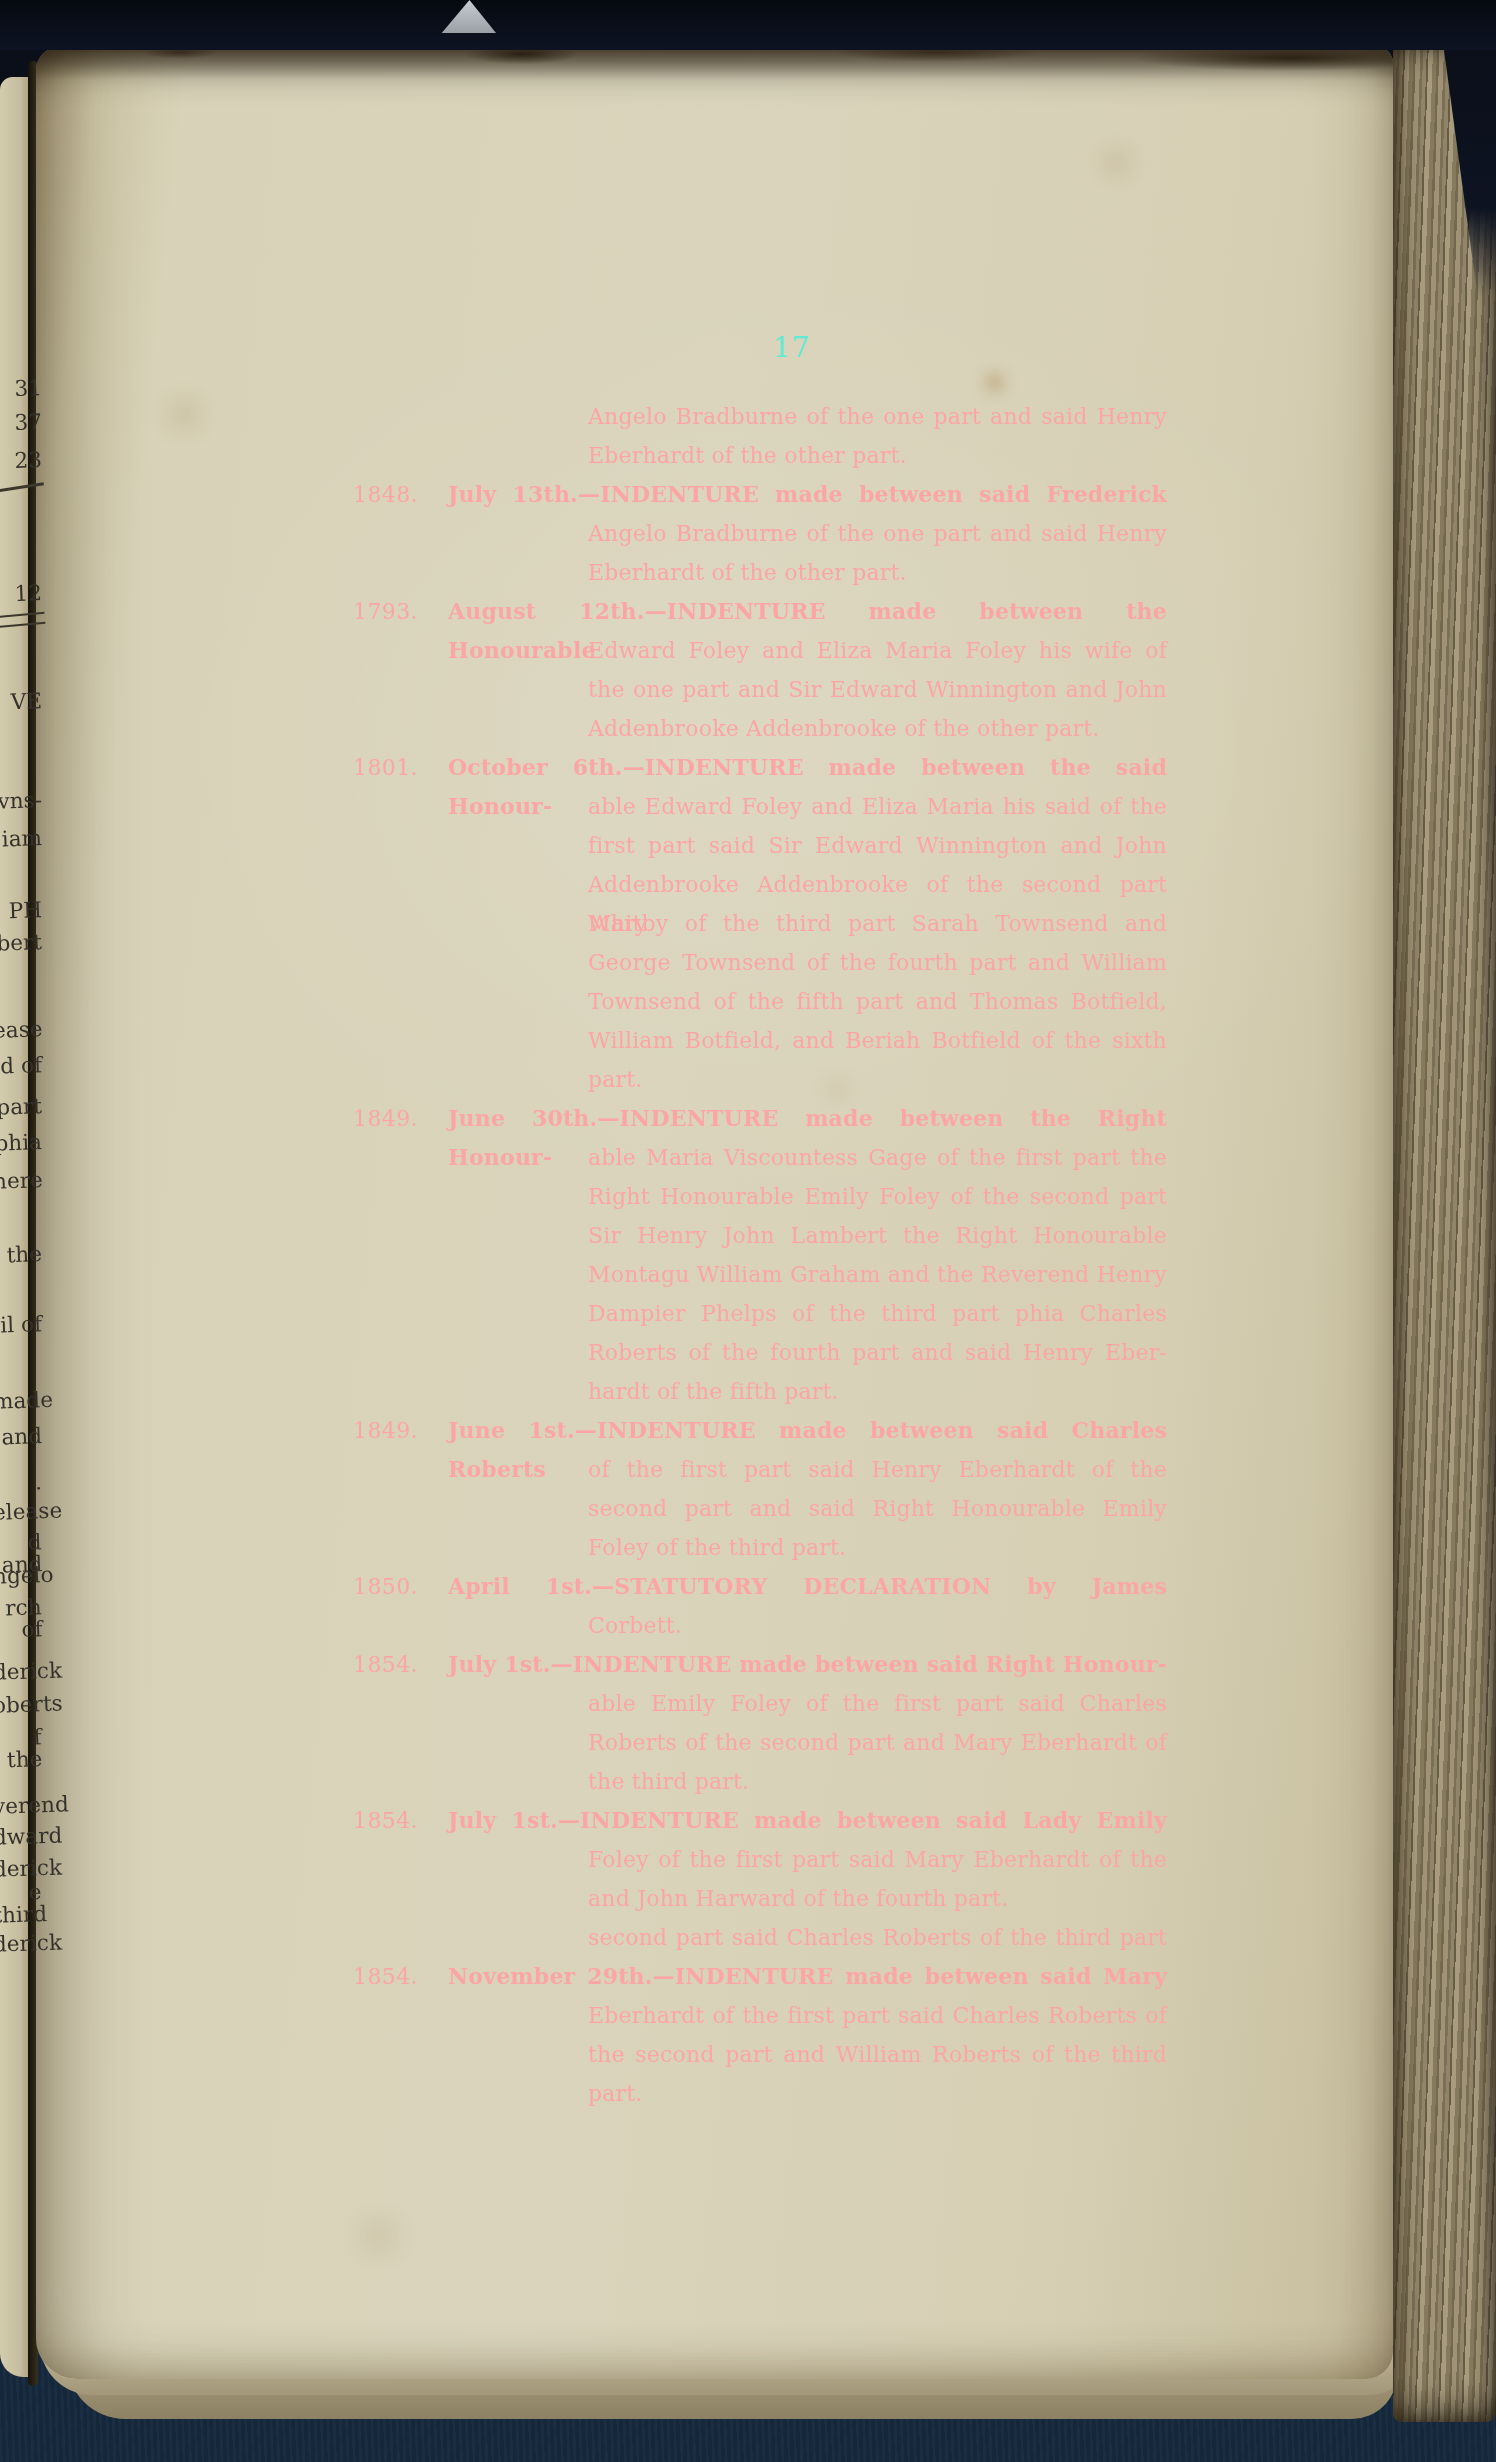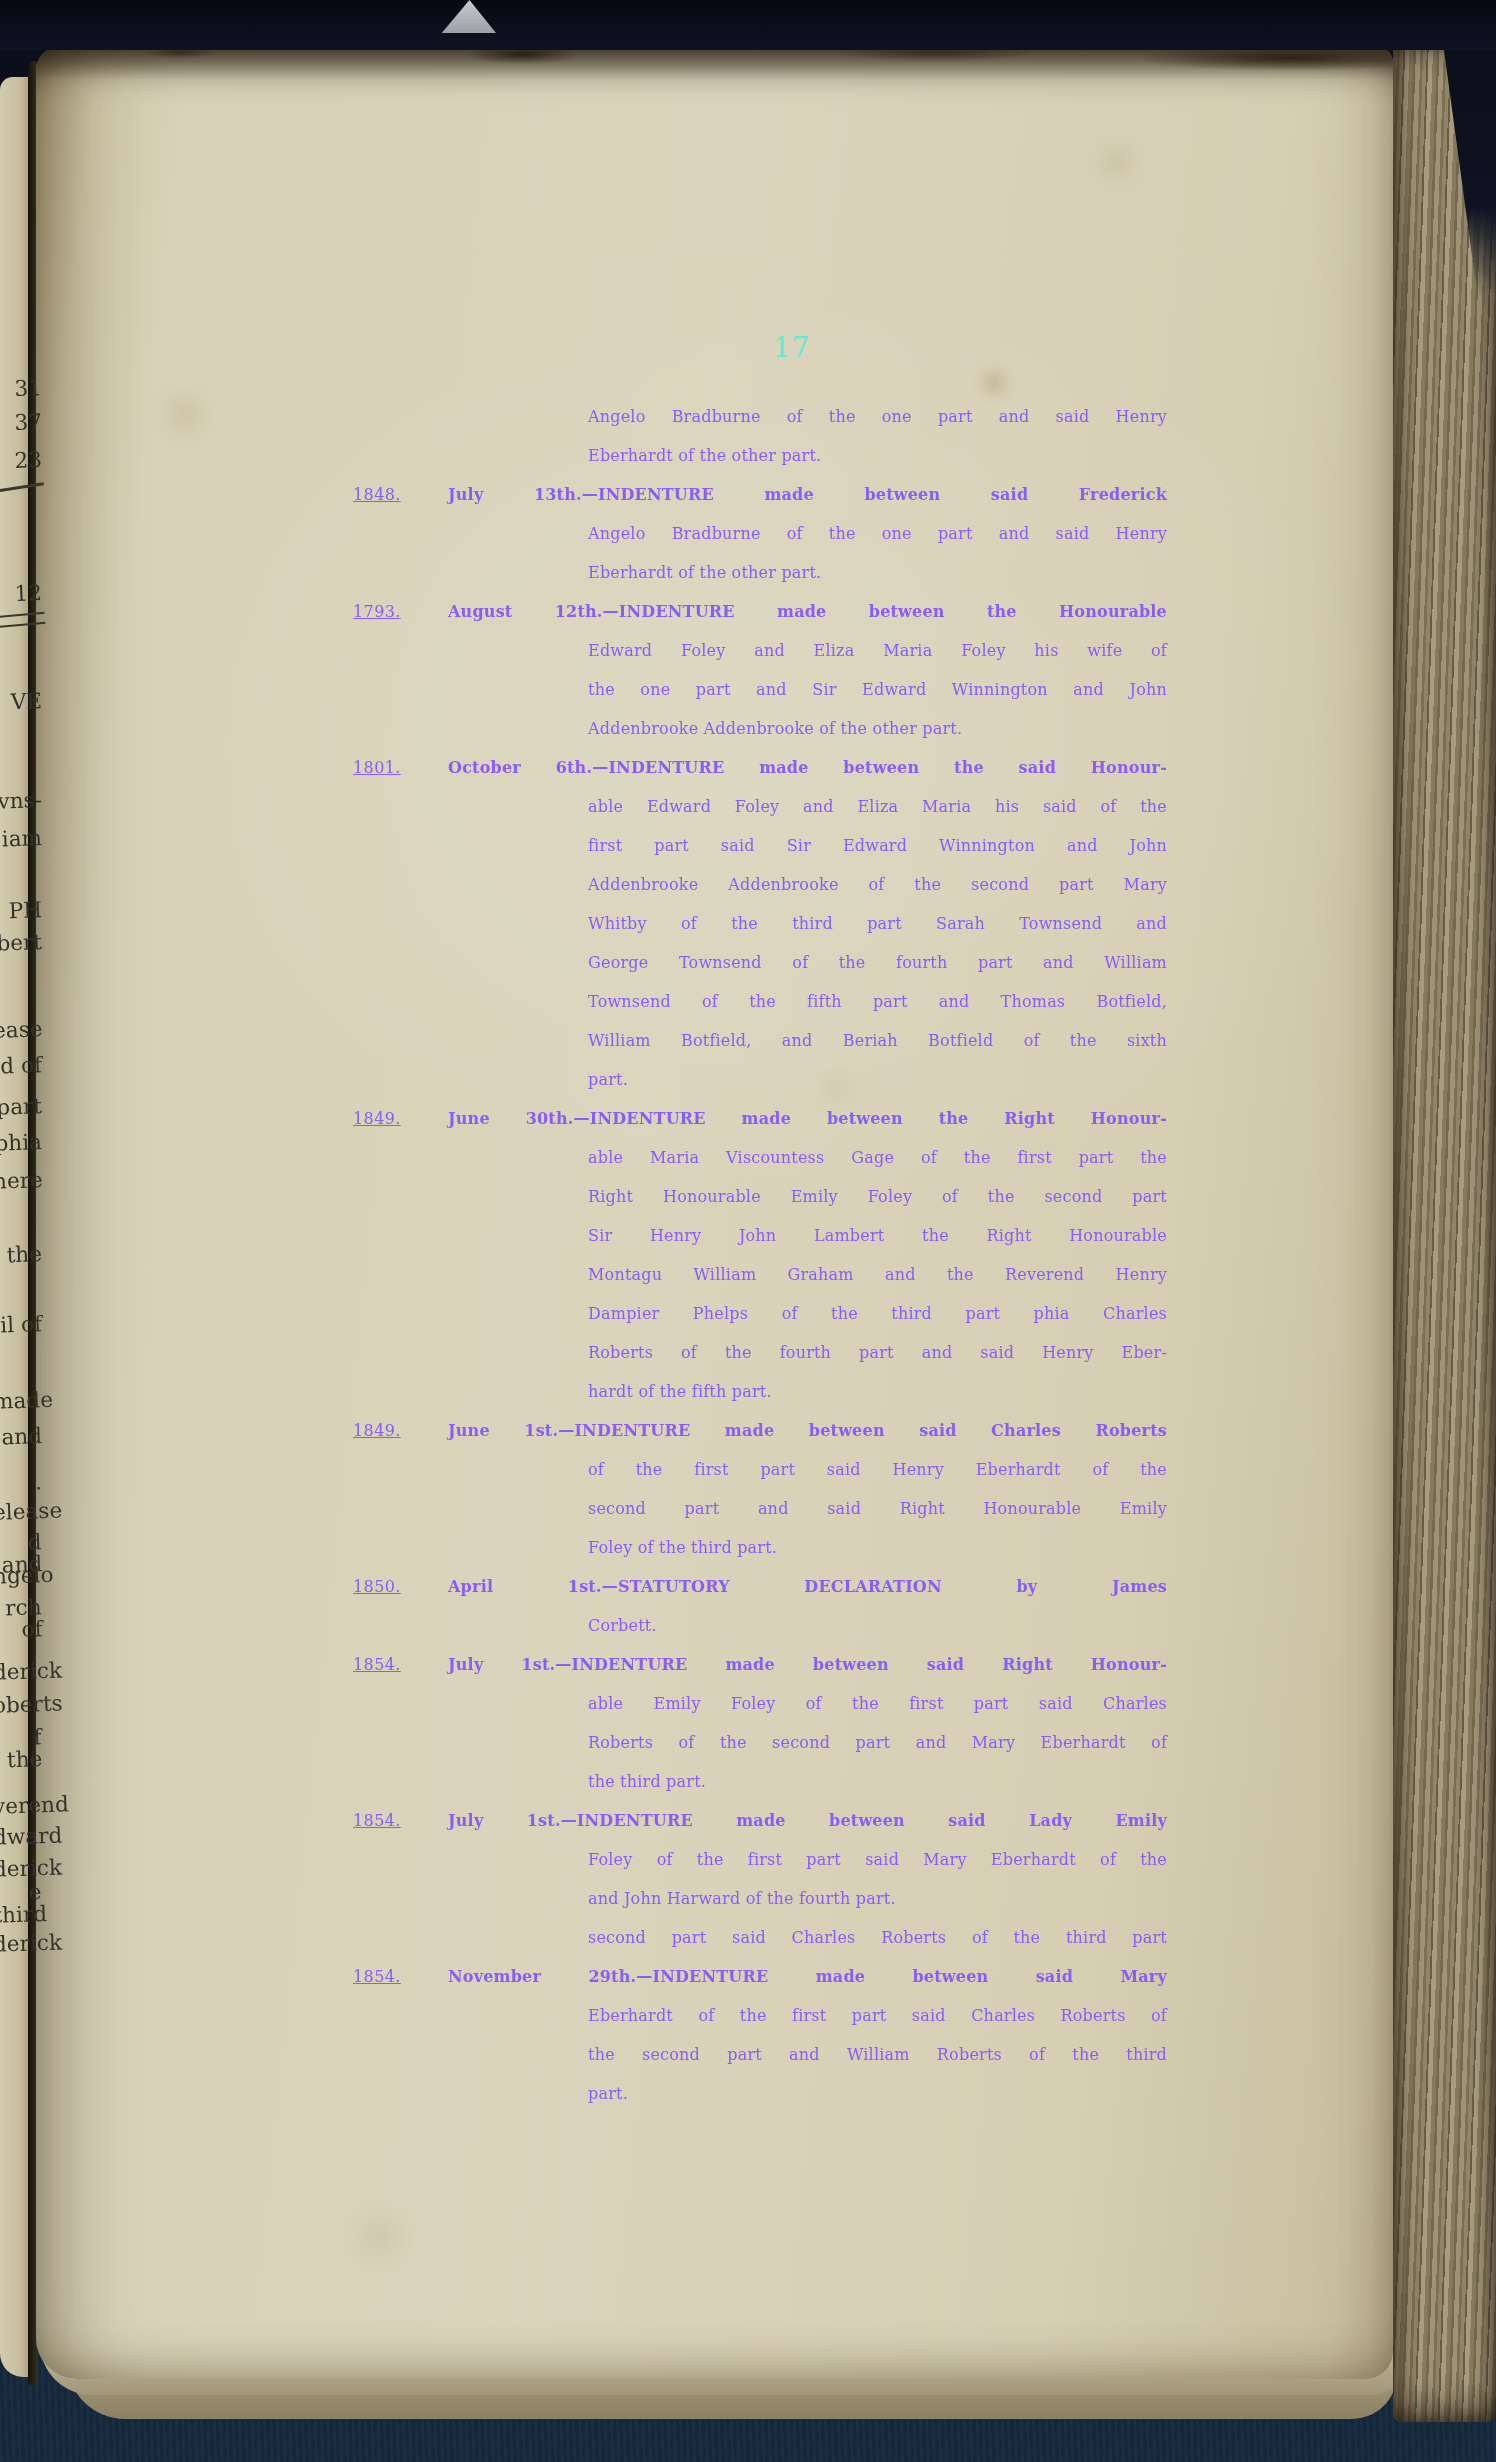--- a/index.html
+++ b/index.html
@@ -63,24 +63,24 @@
   .corner-tr{position:absolute;left:1412px;top:0;width:84px;height:297px;
     background:linear-gradient(180deg,#0a0e18,#0d1321 70%,rgba(13,19,33,0));
     clip-path:polygon(30% 0,100% 0,100% 100%,78% 100%);}
   .tri{position:absolute;left:437px;top:0;width:59px;height:33px;
     background:linear-gradient(180deg,#c7ccd1,#9aa0a6);
     clip-path:polygon(55% 0,100% 100%,8% 100%);}
   
   .pagenum{position:absolute;left:747px;top:331px;width:90px;text-align:center;
     font-size:28px;color:#5eead4;letter-spacing:0.9px;}
   .entries{position:absolute;left:353px;top:397px;width:814px;
-    font-size:16px;color:#8b5cf6;letter-spacing:0.2px;}
+    font-size:22px;color:#fca5a5;letter-spacing:0.2px;}
   .line{height:39px;line-height:39px;overflow:visible;}
   .line.first{display:flex;}
-  .line.first .year{width:95px;flex:none;letter-spacing:0.4px;text-decoration:underline;}
+  .line.first .year{width:95px;flex:none;letter-spacing:0.4px;}
   .line.first .ltext{flex:1;text-align:justify;text-align-last:justify;font-weight:bold;}
   .line.cont{margin-left:235px;text-align:justify;text-align-last:justify;}
   .line.cont.last{text-align-last:left;}
   
   .frag{position:absolute;left:-7.2px;width:49px;text-align:right;font-size:21.6px;
     line-height:1;color:#34312a;transform:rotate(-2deg);}
   .frag-rule{position:absolute;left:-5.4px;width:49px;height:2.7px;background:#3b372d;transform:rotate(-9deg);}
   .frag-dblrule{position:absolute;left:-5.4px;width:50px;height:8px;background:transparent;
     border-top:2.7px solid #3b372d;border-bottom:2.7px solid #3b372d;transform:rotate(-5deg);}
 </style>

